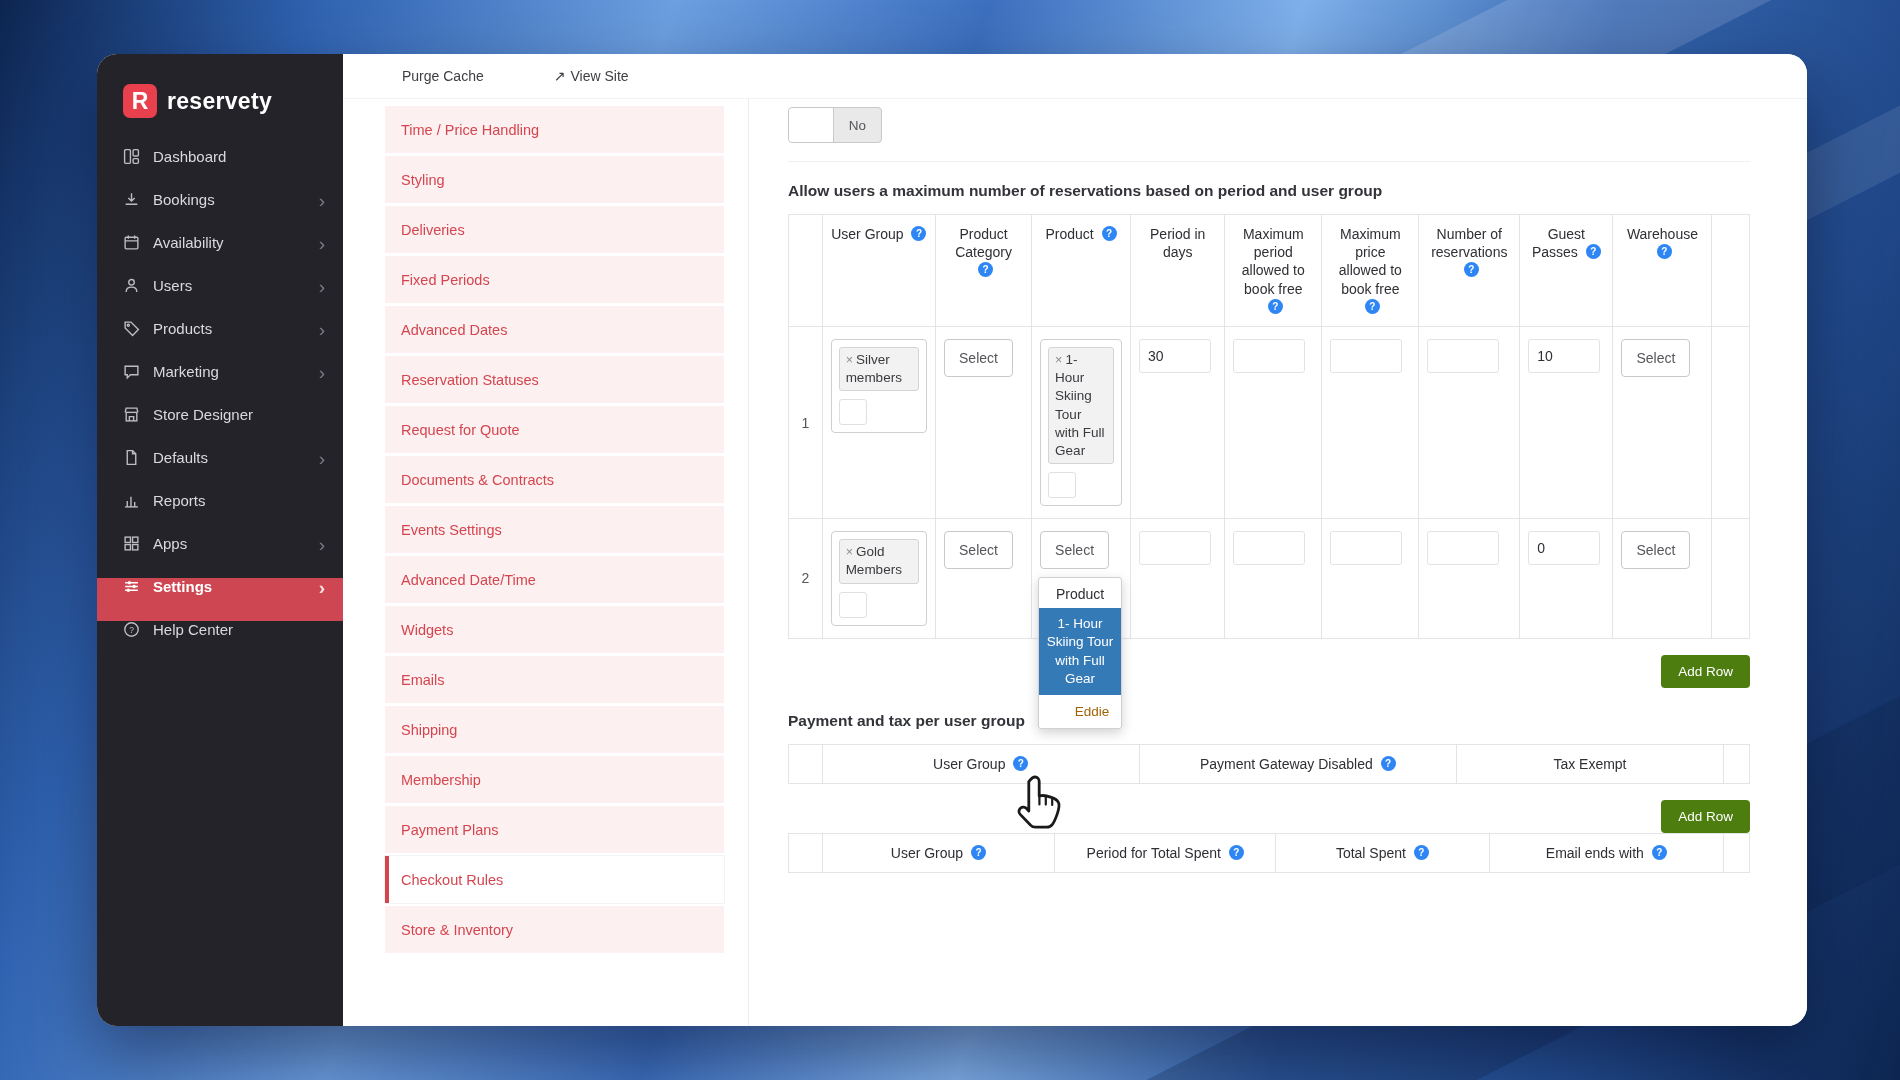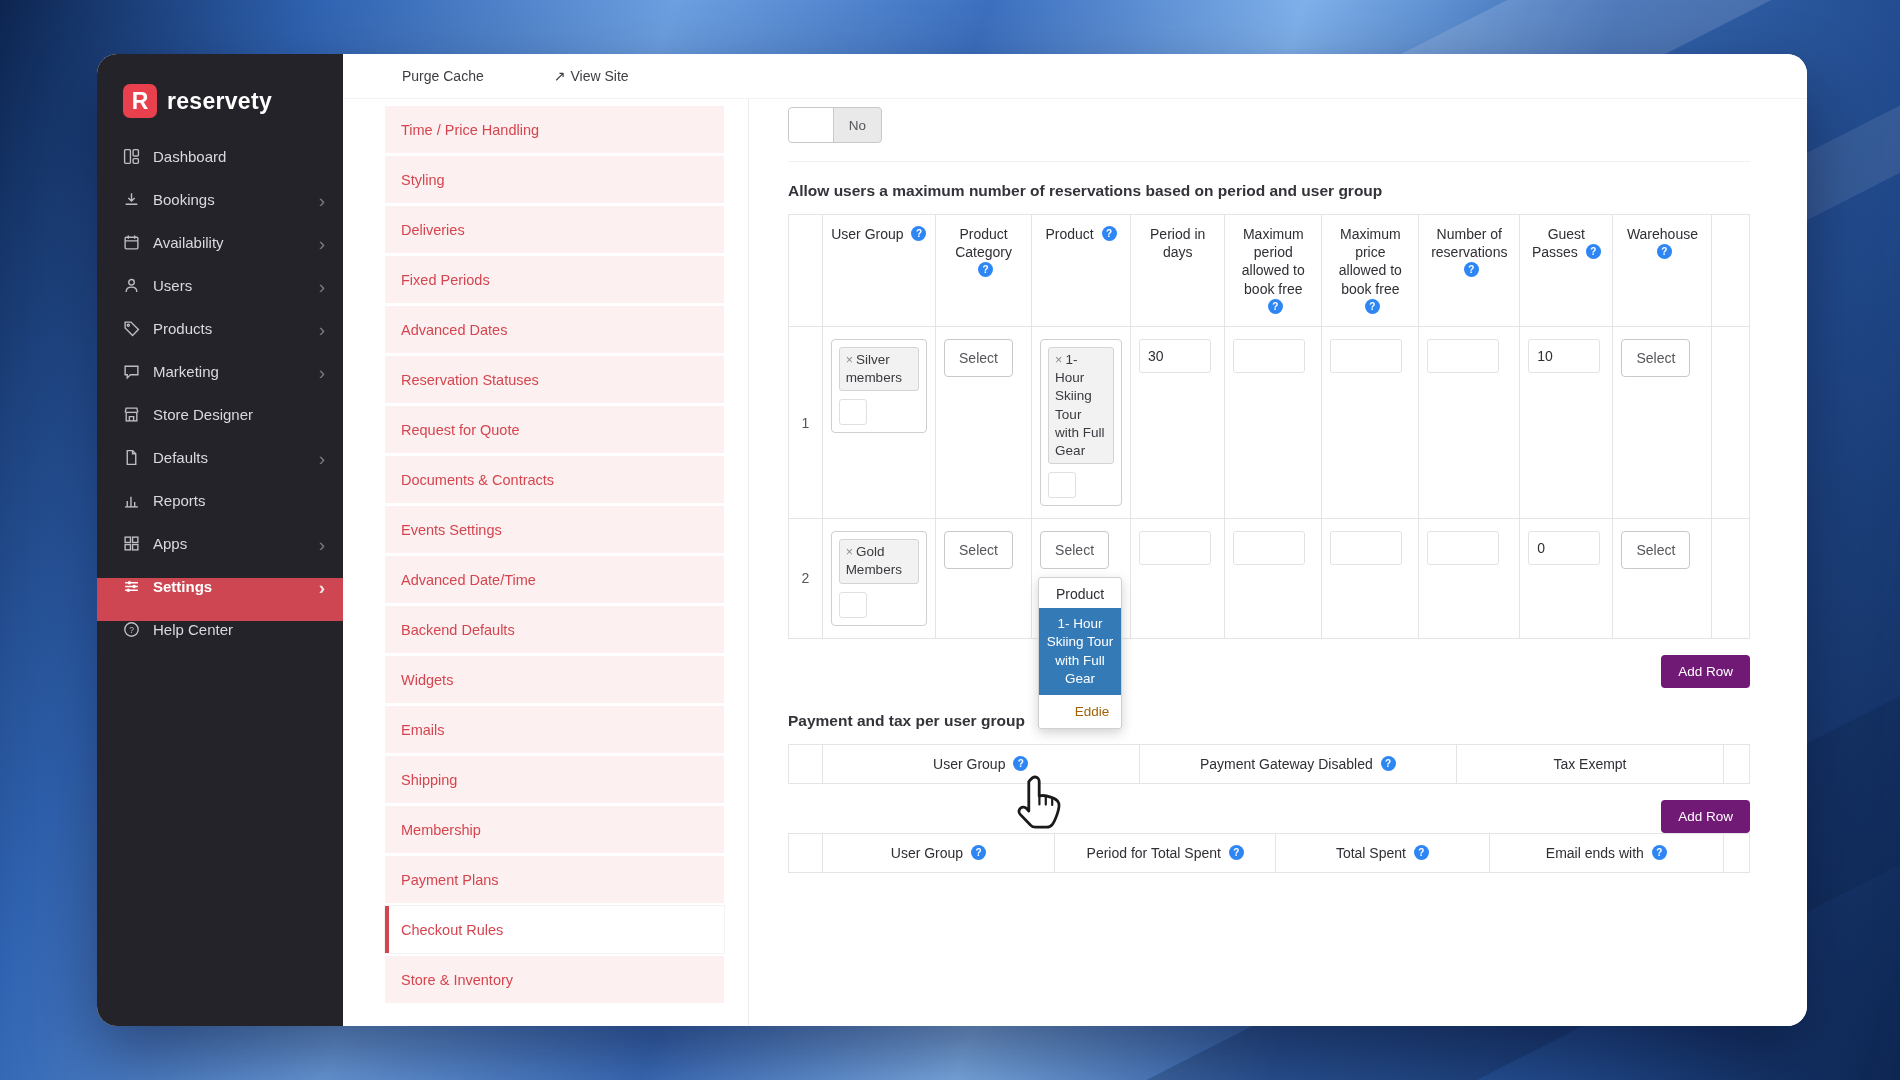--- a/index.html
+++ b/index.html
@@ -80,21 +80,21 @@
   .cell-input{width:72px;height:34px;box-sizing:border-box;border:1px solid #e3e3e3;border-radius:3px;
     font-size:14px;color:#2f2f35;padding:0 8px;background:#fff;font-family:inherit;}
   .prod-cell{position:relative;}
   .dropdown{position:absolute;left:6px;top:58px;width:82px;background:#fff;
     border:1px solid #d0d0d0;border-radius:3px;box-shadow:0 4px 12px rgba(0,0,0,.18);z-index:20;}
   .dd-label{font-size:14px;color:#2f2f35;padding:8px 4px 6px;text-align:center;}
   .dd-opt-hl{background:#337ab7;color:#fff;font-size:13.5px;line-height:1.35;
     padding:7px 6px;text-align:center;cursor:pointer;word-break:break-word;}
   .dd-opt{font-size:13.5px;color:#a16207;padding:9px 6px;text-align:center;cursor:pointer;margin-left:24px;}
   .add-row-wrap{text-align:right;margin:16px 0 0;}
-  .add-row{background:#701a75;color:#fff;border:none;border-radius:4px;font-size:13.5px;
+  .add-row{background:#4d7c0f;color:#fff;border:none;border-radius:4px;font-size:13.5px;
     padding:9px 17px;cursor:pointer;font-family:inherit;}
   .cursor{position:absolute;left:1015px;top:772px;z-index:60;pointer-events:none;}
 </style>
 </head>
 <body>
 
 <div class="desktop">
   <div class="streak s1"></div>
   <div class="streak s2"></div>
   <div class="streak s3"></div>
@@ -265,23 +265,20 @@
               <span>Request for Quote</span>
             </div>
           <div class="mi">
               <span>Documents &amp; Contracts</span>
             </div>
           <div class="mi">
               <span>Events Settings</span>
             </div>
           <div class="mi">
               <span>Advanced Date/Time</span>
-            </div>
-          <div class="mi">
-              <span>Backend Defaults</span>
             </div>
           <div class="mi">
               <span>Widgets</span>
             </div>
           <div class="mi">
               <span>Emails</span>
             </div>
           <div class="mi">
               <span>Shipping</span>
             </div>

